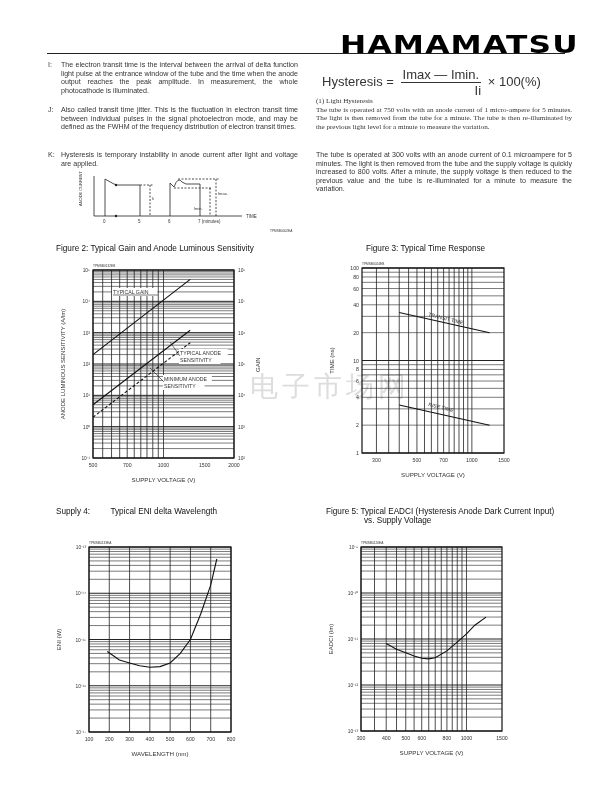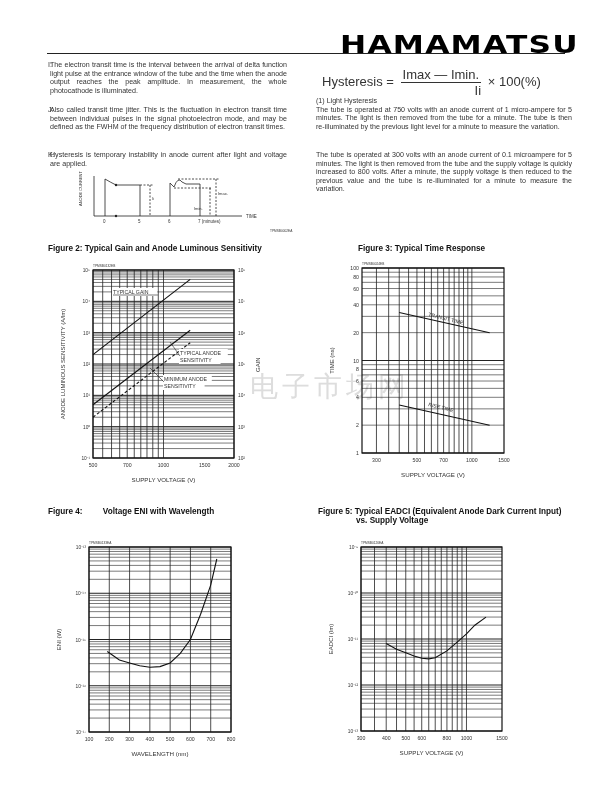--- a/index.html
+++ b/index.html
@@ -2,23 +2,23 @@
 <html><head>
 <meta charset="utf-8">
 <style>
   html,body{margin:0;padding:0;background:#fff;}
   body{width:612px;height:792px;position:relative;overflow:hidden;font-family:"Liberation Sans",sans-serif;color:#222;}
   .abs{position:absolute;}
   .logo{left:340px;top:30px;font-family:"DejaVu Sans",sans-serif;font-weight:bold;font-size:25px;letter-spacing:1px;color:#000;transform:scaleX(1.25);transform-origin:left top;}
   .rule{left:47px;top:53px;width:518px;height:1px;background:#222;}
   .note{font-size:7.1px;line-height:8.6px;color:#333;}
   .note .lbl{position:absolute;left:0;top:0;}
-  .note .txt{position:absolute;left:2px;top:0;text-align:justify;}
+  .note .txt{position:absolute;left:13px;top:0;text-align:justify;}
   .para{font-size:7.1px;line-height:8.6px;color:#333;text-align:justify;}
-  .figtitle{font-size:8.2px;font-weight:bold;color:#111;}
+  .figtitle{font-size:8.2px;font-weight:normal;color:#111;margin-left:8px;}
   svg text{font-family:"Liberation Sans",sans-serif;fill:#333;}
   .hyst{left:322px;top:67px;font-size:13px;color:#333;}
   .frac{display:inline-block;vertical-align:middle;text-align:right;margin:0 3px;}
   .frac .num{display:block;border-bottom:0.8px solid #333;padding:0 2px;}
   .frac .den{display:block;}
 </style>
 </head>
 <body>
 
 <div class="abs logo">HAMAMATSU</div>
@@ -66,36 +66,36 @@
 
 <div class="abs hyst">
   <span>Hysteresis =</span>
   <span class="frac">
     <span class="num">Imax — Imin.</span>
     <span class="den">Ii</span>
   </span>
   <span>× 100(%)</span>
 </div>
 
-<div class="abs para" style="left:316px;top:97px;width:256px;">
+<div class="abs para" style="left:316px;top:97px;width:256px;font-family:Liberation Serif, serif;">
   <div>(1) Light Hysteresis</div>
   <div>The tube is operated at 750 volts with an anode current of 1 micro-ampere for 5 minutes. The light is then removed from the tube for a minute. The tube is then re-illuminated by the previous light level for a minute to measure the variation.</div>
 </div>
 <div class="abs para" style="left:316px;top:151px;width:256px;">
   <div>The tube is operated at 300 volts with an anode current of 0.1 microampere for 5 minutes. The light is then removed from the tube and the supply voltage is quickly increased to 800 volts. After a minute, the supply voltage is then reduced to the previous value and the tube is re-illuminated for a minute to measure the variation.</div>
 </div>
 
 <div class="abs figtitle" style="left:48px;top:244px;">Figure 2: Typical Gain and Anode Luminous Sensitivity</div>
 <div class="abs figtitle" style="left:318px;top:244px;padding-left:40px;">Figure 3: Typical Time Response</div>
 <div class="abs figtitle" style="left:48px;top:507px;">
-  <span>Figure 4:</span>
-  <span style="margin-left:18px;">Voltage ENI with Wavelength</span>
+  <span>Supply 4:</span>
+  <span style="margin-left:18px;">Typical ENI delta Wavelength</span>
 </div>
 <div class="abs figtitle" style="left:318px;top:507px;">
-  <div>Figure 5: Typical EADCI (Equivalent Anode Dark Current Input)</div>
+  <div>Figure 5: Typical EADCI (Hysteresis Anode Dark Current Input)</div>
   <div style="margin-left:38px;">vs. Supply Voltage</div>
 </div>
 
 <div class="abs" style="left:250px;top:368px;font-size:28px;color:#ddd;font-family:'DejaVu Sans',sans-serif;letter-spacing:4px;">电子市场网</div>
 
 <svg class="abs" id="fig2" style="left:40px;top:258px;" width="250" height="230">
     <text x="53" y="9" font-size="3.2" fill="#777">TPMSB0132EB</text>
     <line x1="53" x2="194" y1="200" y2="200" stroke="#222" stroke-width="1"></line>
     <line x1="53" x2="194" y1="190.5677268025286" y2="190.5677268025286" stroke="#222" stroke-width="0.6"></line>
     <line x1="53" x2="194" y1="185.0502006854506" y2="185.0502006854506" stroke="#222" stroke-width="0.6"></line>

